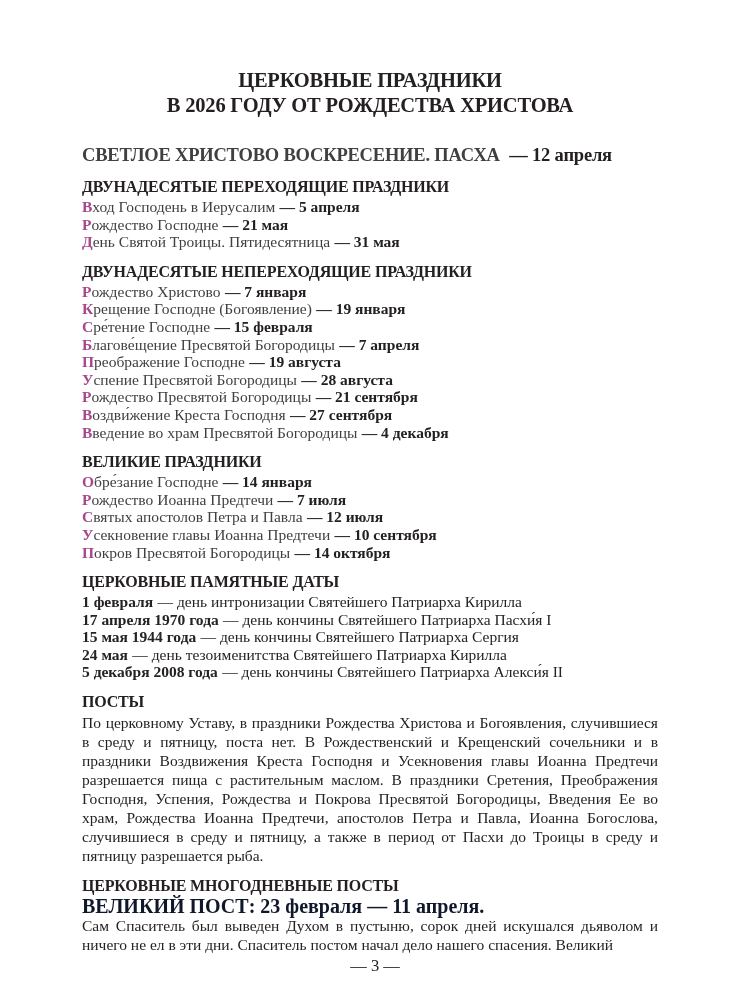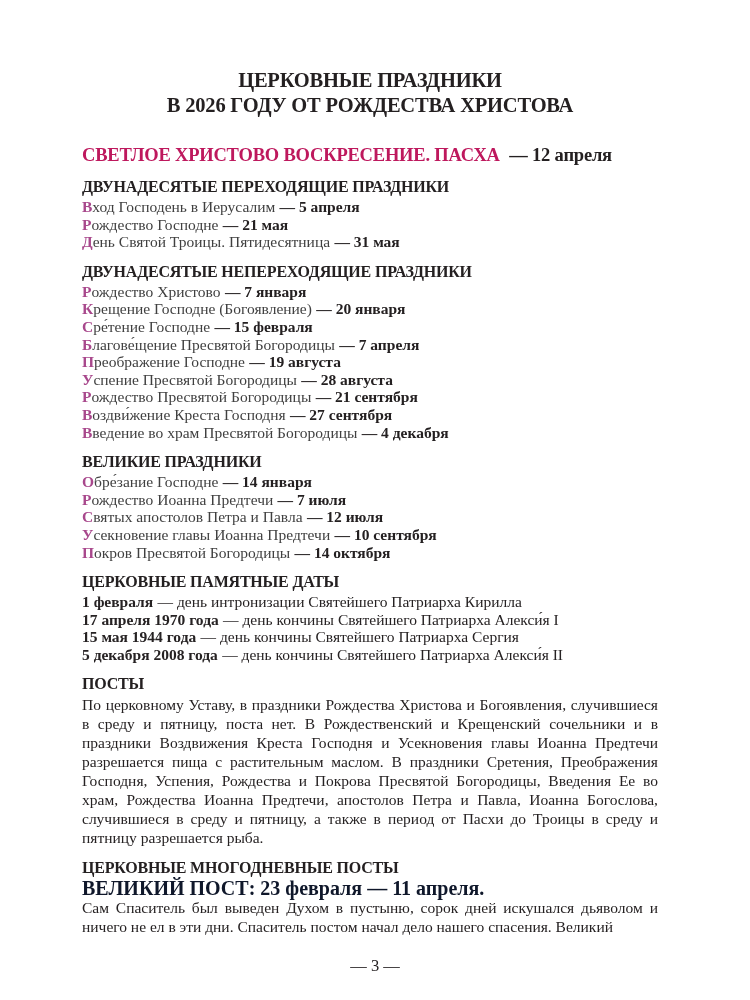--- a/index.html
+++ b/index.html
@@ -19,21 +19,21 @@
     font-weight:bold;text-align:center;
     letter-spacing:-0.2px;color:#242021;
   }
   h1.doc-title .tline{display:block;}
   
   .pascha{
     margin:26px 0 0 0;
     font-size:18.5px;line-height:22px;font-weight:bold;
     letter-spacing:-0.2px;white-space:nowrap;
   }
-  .pascha .pascha-label{color:#be185d;}
+  .pascha .pascha-label{color:#404040;}
   .pascha .date{color:#242021;margin-left:0.28em;}
   
   h2.sec{
     margin:11px 0 2px 0;
     font-size:16px;line-height:19px;font-weight:bold;
     letter-spacing:-0.2px;color:#242021;
   }
   
   .feast{
     margin:0;font-size:15.5px;line-height:17.6px;
@@ -82,21 +82,21 @@
   <section>
     <h2 class="sec">ДВУНАДЕСЯТЫЕ ПЕРЕХОДЯЩИЕ ПРАЗДНИКИ</h2>
     <p class="feast"><span class="fname">Вход Господень в Иерусалим</span><span class="date">— 5 апреля</span></p>
     <p class="feast"><span class="fname">Рождество Господне</span><span class="date">— 21 мая</span></p>
     <p class="feast"><span class="fname">День Святой Троицы. Пятидесятница</span><span class="date">— 31 мая</span></p>
   </section>
 
   <section>
     <h2 class="sec">ДВУНАДЕСЯТЫЕ НЕПЕРЕХОДЯЩИЕ ПРАЗДНИКИ</h2>
     <p class="feast"><span class="fname">Рождество Христово</span><span class="date">— 7 января</span></p>
-    <p class="feast"><span class="fname">Крещение Господне (Богоявление)</span><span class="date">— 20 января</span></p>
+    <p class="feast"><span class="fname">Крещение Господне (Богоявление)</span><span class="date">— 19 января</span></p>
     <p class="feast"><span class="fname">Сре́тение Господне</span><span class="date">— 15 февраля</span></p>
     <p class="feast"><span class="fname">Благове́щение Пресвятой Богородицы</span><span class="date">— 7 апреля</span></p>
     <p class="feast"><span class="fname">Преображение Господне</span><span class="date">— 19 августа</span></p>
     <p class="feast"><span class="fname">Успение Пресвятой Богородицы</span><span class="date">— 28 августа</span></p>
     <p class="feast"><span class="fname">Рождество Пресвятой Богородицы</span><span class="date">— 21 сентября</span></p>
     <p class="feast"><span class="fname">Воздви́жение Креста Господня</span><span class="date">— 27 сентября</span></p>
     <p class="feast"><span class="fname">Введение во храм Пресвятой Богородицы</span><span class="date">— 4 декабря</span></p>
   </section>
 
   <section>
@@ -104,22 +104,23 @@
     <p class="feast"><span class="fname">Обре́зание Господне</span><span class="date">— 14 января</span></p>
     <p class="feast"><span class="fname">Рождество Иоанна Предтечи</span><span class="date">— 7 июля</span></p>
     <p class="feast"><span class="fname">Святых апостолов Петра и Павла</span><span class="date">— 12 июля</span></p>
     <p class="feast"><span class="fname">Усекновение главы Иоанна Предтечи</span><span class="date">— 10 сентября</span></p>
     <p class="feast"><span class="fname">Покров Пресвятой Богородицы</span><span class="date">— 14 октября</span></p>
   </section>
 
   <section>
     <h2 class="sec">ЦЕРКОВНЫЕ ПАМЯТНЫЕ ДАТЫ</h2>
     <p class="memo"><span class="mdate">1 февраля</span><span class="mtext">— день интронизации Святейшего Патриарха Кирилла</span></p>
-    <p class="memo"><span class="mdate">17 апреля 1970 года</span><span class="mtext">— день кончины Святейшего Патриарха Алекси́я I</span></p>
+    <p class="memo"><span class="mdate">17 апреля 1970 года</span><span class="mtext">— день кончины Святейшего Патриарха Пасхи́я I</span></p>
     <p class="memo"><span class="mdate">15 мая 1944 года</span><span class="mtext">— день кончины Святейшего Патриарха Сергия</span></p>
+    <p class="memo"><span class="mdate">24 мая</span><span class="mtext">— день тезоименитства Святейшего Патриарха Кирилла</span></p>
     <p class="memo"><span class="mdate">5 декабря 2008 года</span><span class="mtext">— день кончины Святейшего Патриарха Алекси́я II</span></p>
   </section>
 
   <section>
     <h2 class="sec">ПОСТЫ</h2>
     <p class="para">По церковному Уставу, в праздники Рождества Христова и Богоявления, случившиеся в среду и пятницу, поста нет. В Рождественский и Крещенский сочельники и в праздники Воздвижения Креста Господня и Усекновения главы Иоанна Предтечи разрешается пища с растительным маслом. В праздники Сретения, Преображения Господня, Успения, Рождества и Покрова Пресвятой Богородицы, Введения Ее во храм, Рождества Иоанна Предтечи, апостолов Петра и Павла, Иоанна Богослова, случившиеся в среду и пятницу, а также в период от Пасхи до Троицы в среду и пятницу разрешается рыба.</p>
   </section>
 
   <section>
     <h2 class="sec">ЦЕРКОВНЫЕ МНОГОДНЕВНЫЕ ПОСТЫ</h2>

